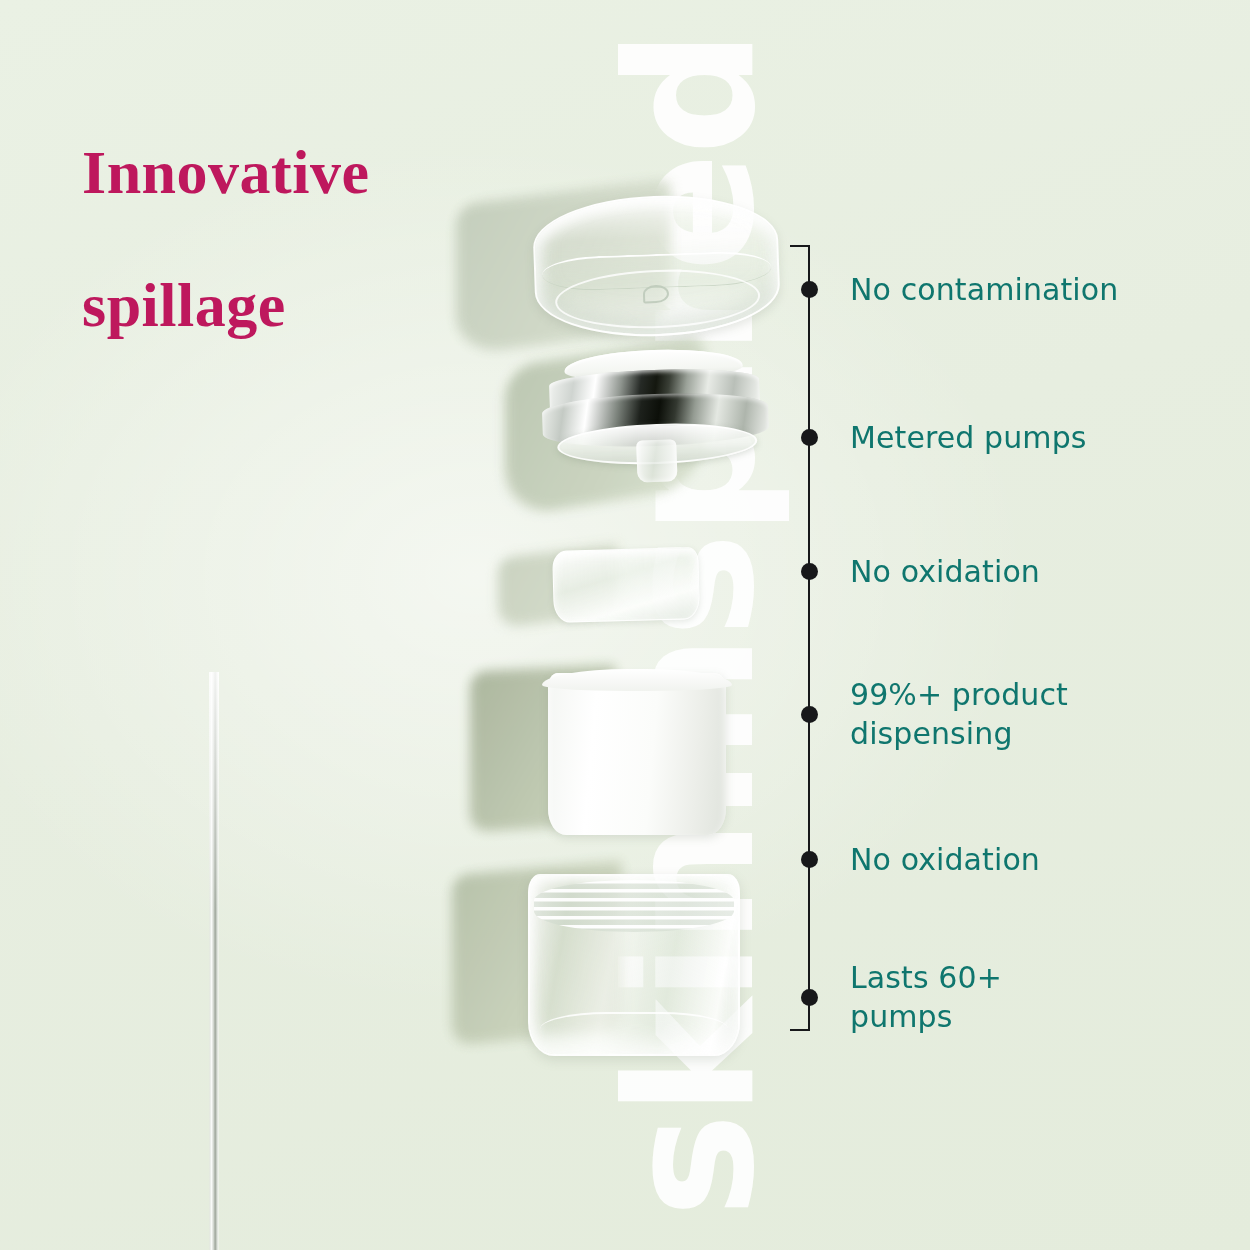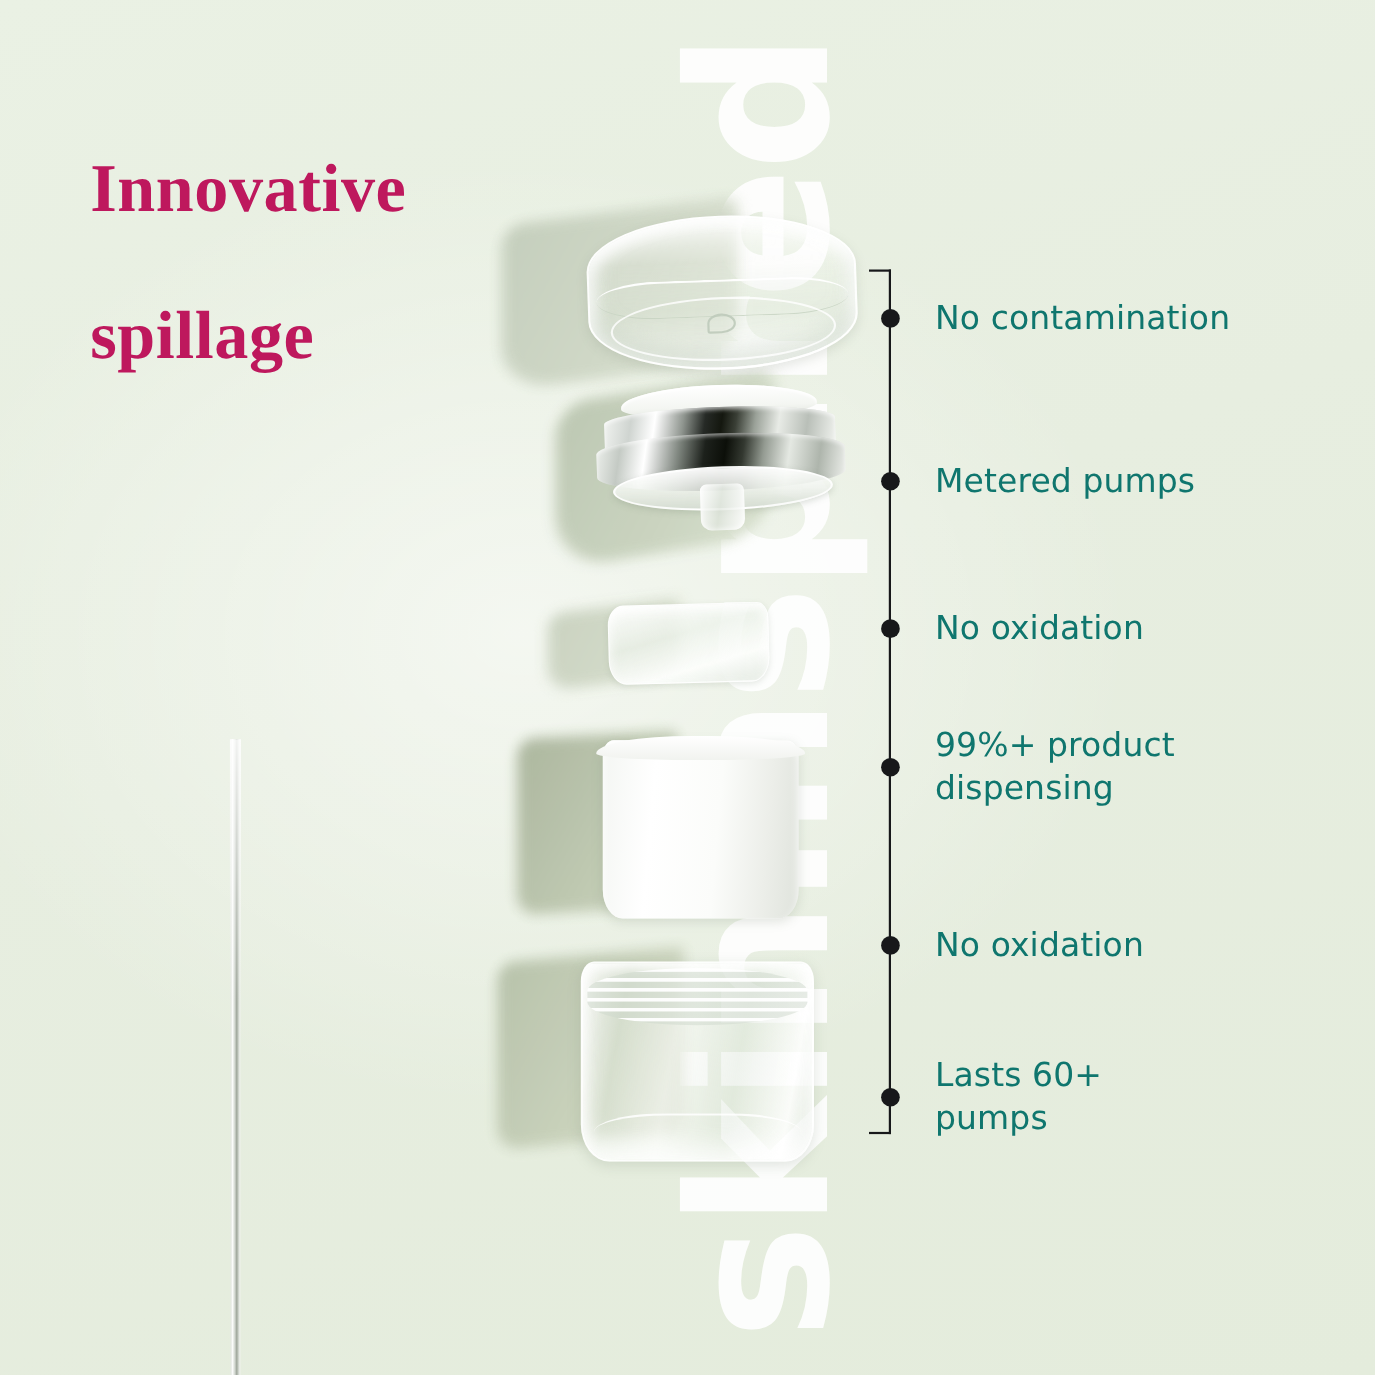--- a/index.html
+++ b/index.html
@@ -349,21 +349,21 @@
           <span class="label">No contamination</span>
         </div>
         <div class="feature" style="top: 178px;">
           <span class="dot"></span>
           <span class="label">Metered pumps</span>
         </div>
         <div class="feature" style="top: 312px;">
           <span class="dot"></span>
           <span class="label">No oxidation</span>
         </div>
-        <div class="feature" style="top: 418px;">
+        <div class="feature" style="top: 435px;">
           <span class="dot"></span>
           <span class="label">99%+ product
 dispensing</span>
         </div>
         <div class="feature" style="top: 600px;">
           <span class="dot"></span>
           <span class="label">No oxidation</span>
         </div>
         <div class="feature" style="top: 718px;">
           <span class="dot"></span>

